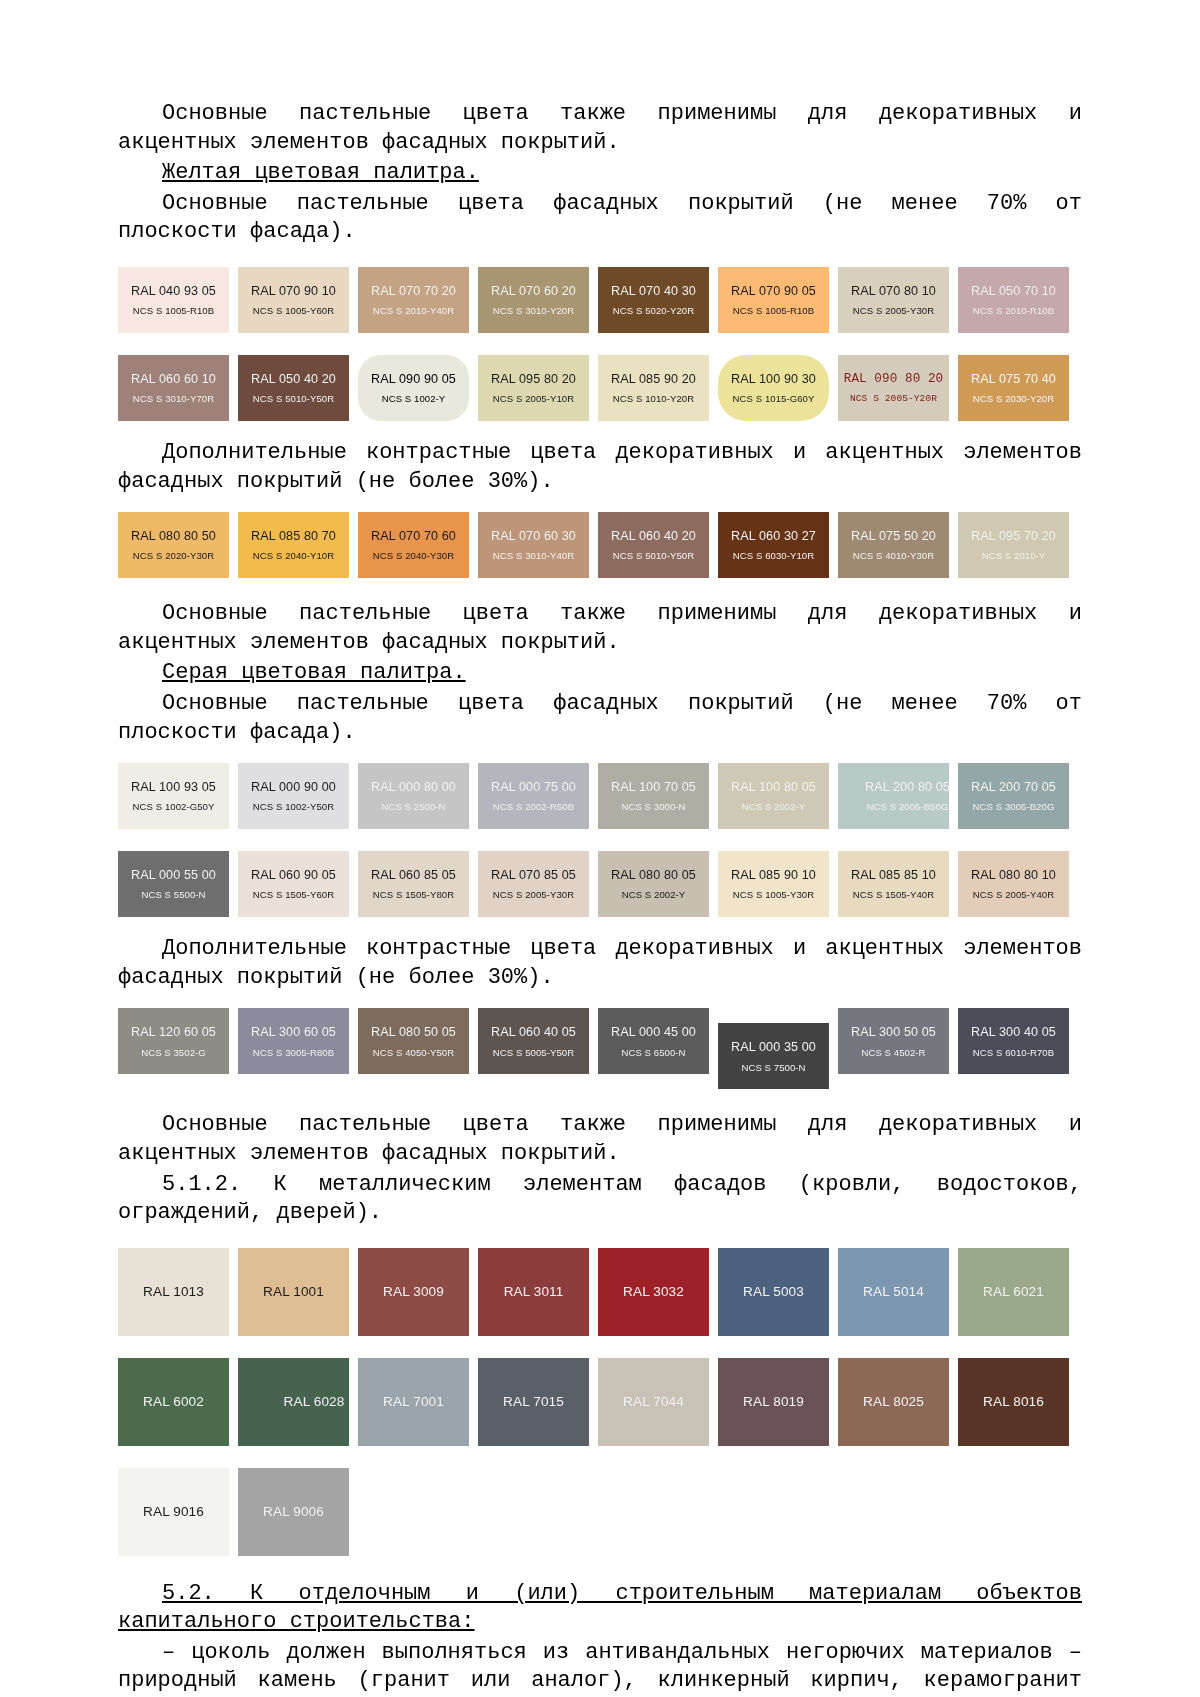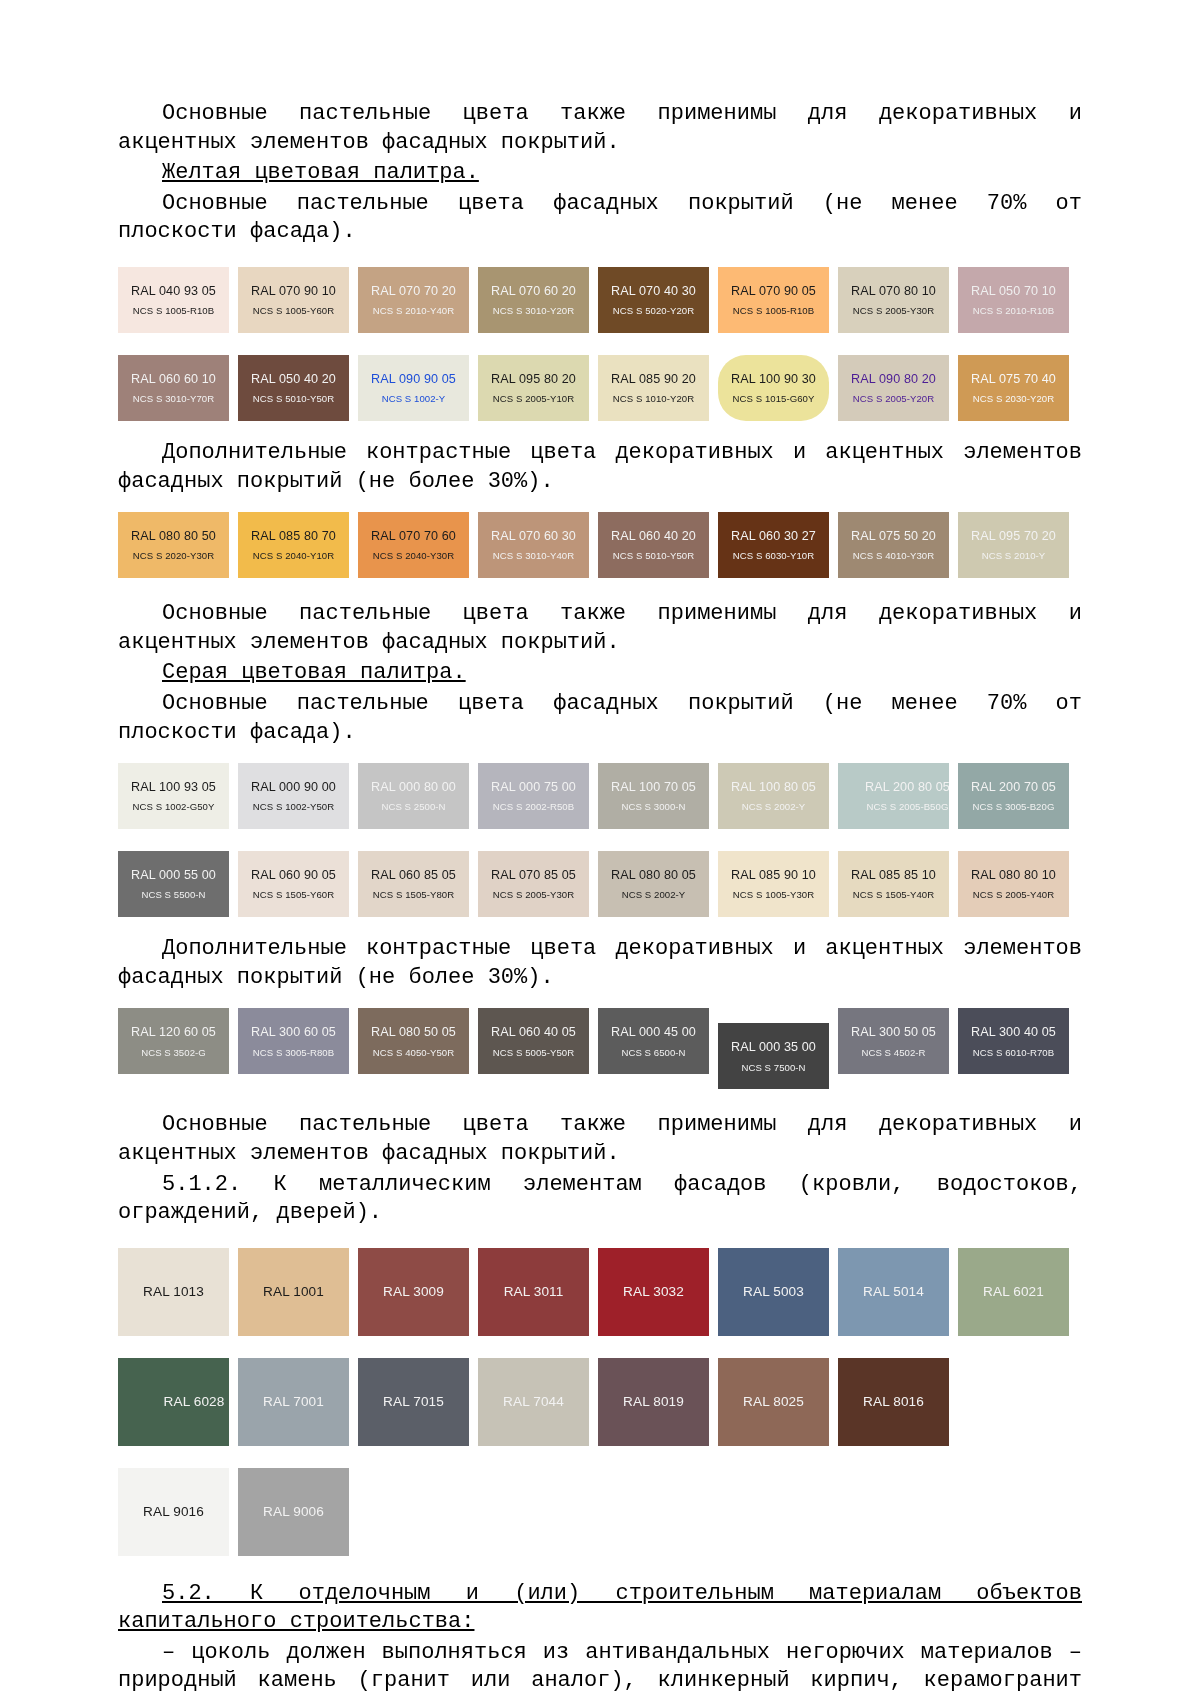--- a/index.html
+++ b/index.html
@@ -135,37 +135,37 @@
   <div class="row-gap-sm"></div>
   <div class="swatch-row" id="yellow-pastel-row-2">
       <div class="swatch" style="background: rgb(158, 129, 121); color: rgb(242, 242, 242);">
         <div class="ral">RAL 060 60 10</div>
         <div class="ncs">NCS S 3010-Y70R</div>
       </div>
       <div class="swatch" style="background: rgb(110, 75, 62); color: rgb(242, 242, 242);">
         <div class="ral">RAL 050 40 20</div>
         <div class="ncs">NCS S 5010-Y50R</div>
       </div>
-      <div class="swatch" style="background: rgb(232, 232, 221); color: #1d4ed8;">
+      <div class="swatch" style="background: rgb(232, 232, 221); color: #000000; border-radius: 23px;">
         <div class="ral">RAL 090 90 05</div>
         <div class="ncs">NCS S 1002-Y</div>
       </div>
       <div class="swatch" style="background: rgb(220, 217, 176); color: rgb(28, 28, 28);">
         <div class="ral">RAL 095 80 20</div>
         <div class="ncs">NCS S 2005-Y10R</div>
       </div>
       <div class="swatch" style="background: rgb(234, 225, 192); color: rgb(28, 28, 28);">
         <div class="ral">RAL 085 90 20</div>
         <div class="ncs">NCS S 1010-Y20R</div>
       </div>
       <div class="swatch" style="background: rgb(236, 227, 155); color: rgb(28, 28, 28); border-radius: 28px;">
         <div class="ral">RAL 100 90 30</div>
         <div class="ncs">NCS S 1015-G60Y</div>
       </div>
-      <div class="swatch" style="background: rgb(212, 203, 186); color: #4c1d95;">
+      <div class="swatch" style="background: rgb(212, 203, 186); color: #7f1d1d; font-family: Liberation Mono, monospace;">
         <div class="ral">RAL 090 80 20</div>
         <div class="ncs">NCS S 2005-Y20R</div>
       </div>
       <div class="swatch" style="background: rgb(207, 154, 85); color: rgb(247, 247, 247);">
         <div class="ral">RAL 075 70 40</div>
         <div class="ncs">NCS S 2030-Y20R</div>
       </div>
     </div>
 
   <div class="spacer-18"></div>
@@ -361,20 +361,23 @@
       <div class="swatch metal" style="background: rgb(125, 151, 176); color: rgb(242, 242, 242);">
         <div class="ral">RAL 5014</div>
       </div>
       <div class="swatch metal" style="background: rgb(154, 169, 138); color: rgb(242, 242, 242);">
         <div class="ral">RAL 6021</div>
       </div>
     </div>
   <div class="row-gap-sm"></div>
   <div class="row-gap-sm"></div>
   <div class="swatch-row" id="metal-row-2">
+      <div class="swatch metal" style="background: rgb(75, 107, 76); color: rgb(242, 242, 242);">
+        <div class="ral">RAL 6002</div>
+      </div>
       <div class="swatch metal" style="background: rgb(70, 99, 79); color: rgb(242, 242, 242); padding-left: 41px;">
         <div class="ral">RAL 6028</div>
       </div>
       <div class="swatch metal" style="background: rgb(154, 164, 171); color: rgb(242, 242, 242);">
         <div class="ral">RAL 7001</div>
       </div>
       <div class="swatch metal" style="background: rgb(91, 95, 104); color: rgb(242, 242, 242);">
         <div class="ral">RAL 7015</div>
       </div>
       <div class="swatch metal" style="background: rgb(198, 194, 182); color: rgb(242, 242, 242);">

